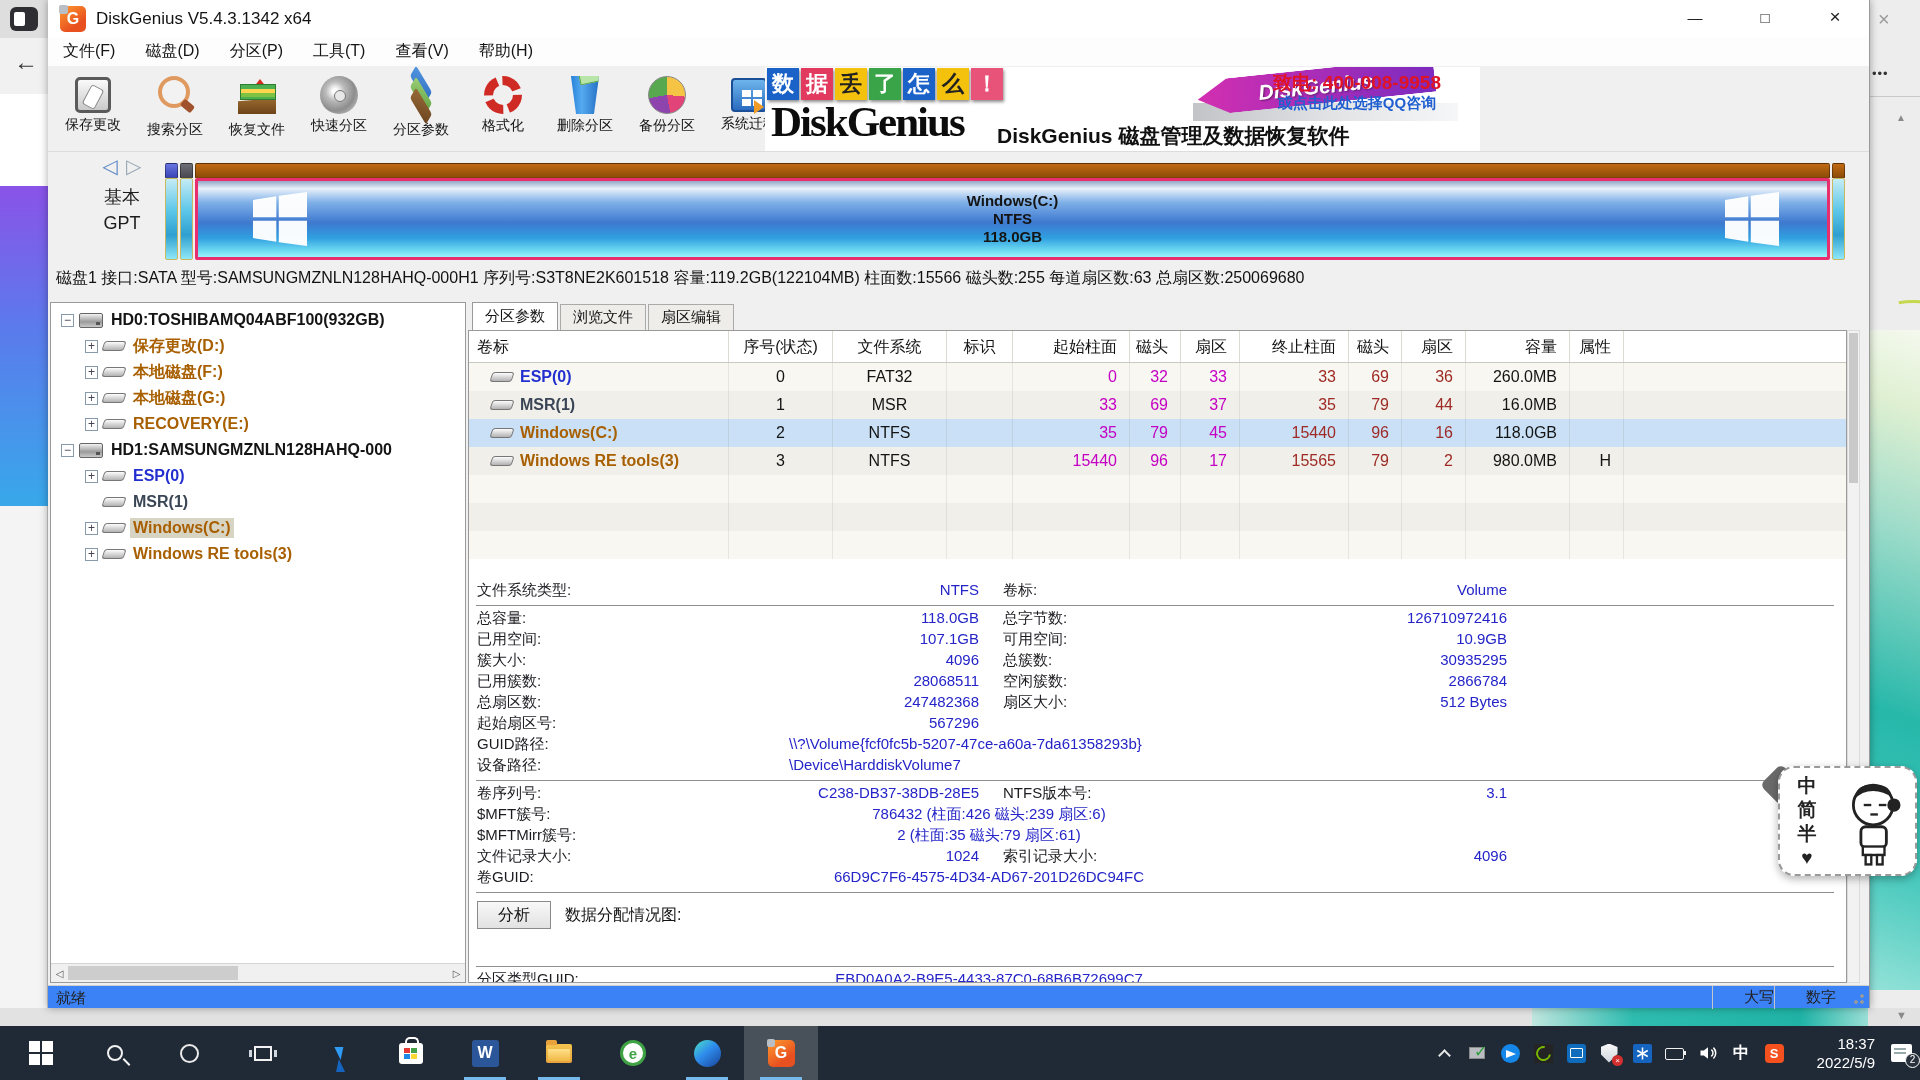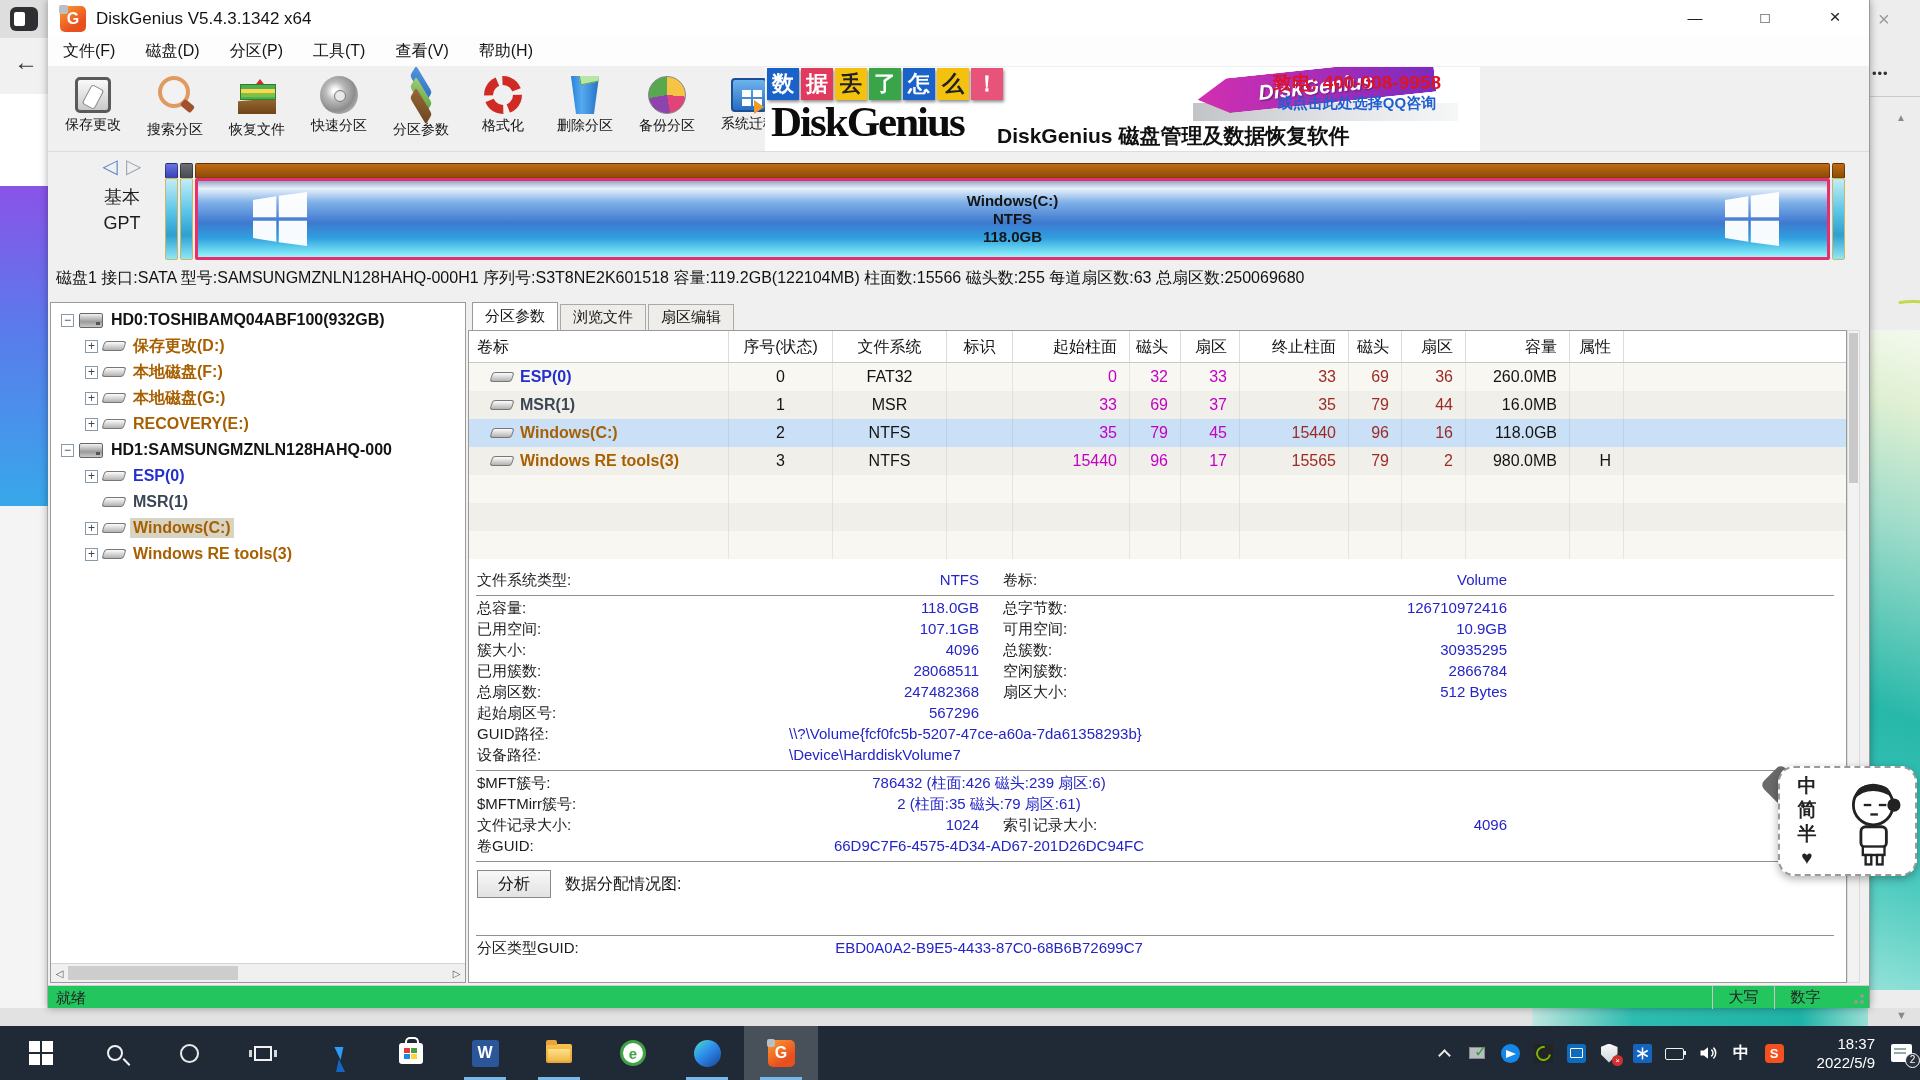--- a/index.html
+++ b/index.html
@@ -139,39 +139,39 @@
 .col0{width:260px}.col1{width:104px}.col2{width:114px}.col3{width:66px}.col4{width:117px}.col5{width:51px}
 .col6{width:59px}.col7{width:109px}.col8{width:53px}.col9{width:64px}.col10{width:104px}.col11{width:54px}
 .th.col0{padding-left:8px}
 .td.col0{display:flex;align-items:center;gap:7px;padding-left:22px}
 .col1,.col2,.col3{text-align:center}
 .col4,.col5,.col6,.col7,.col8,.col9,.col10,.col11{text-align:right;padding-right:12px}
 .c-start{color:#c400c4}.c-end{color:#9e2a25}
 .vol-label{font-weight:bold;font-size:16px}
 
 
-#details{margin-top:12px}
+#details{margin-top:22px}
 .drow{position:relative;height:21px;font-size:15px}
 .dlabel{position:absolute;left:8px;color:#1b1b20}
 .dlabel.rlabel{left:534px}
 .dval{position:absolute;color:#2424c8}
 .dval.lval{left:8px;width:502px;text-align:right}
 .dval.rval{left:534px;width:504px;text-align:right}
 .dval.longl{left:320px}
 .dval.longc{left:0;width:1040px;text-align:center}
 .ddiv{height:1px;background:#8f8f8f;margin:3px 4px 3px 7px;width:1358px}
 .analyze-row{display:flex;align-items:center;margin:8px 0 0 8px;height:28px}
 .analyze-btn{width:74px;height:28px;font-size:16px;color:#141414;background:linear-gradient(180deg,#f8f8f8,#e2e2e2);border:1px solid #8a8a8a}
 .alloc-label{margin-left:14px;font-size:16px;color:#141414}
 .spacer40{height:34px}
 
 
-.statusbar{position:absolute;left:0;top:985px;width:100%;height:23px;background:#22c55e;border-top:1px solid #d0d0d0;font-size:15px;color:#222}
+.statusbar{position:absolute;left:0;top:985px;width:100%;height:23px;background:#3b82f6;border-top:1px solid #d0d0d0;font-size:15px;color:#222}
 .sb-ready{position:absolute;left:8px;top:3px}
-.sb-cell{position:absolute;top:0;height:23px;border-left:1px solid #c6c6c6;text-align:center;line-height:22px}
+.sb-cell{position:absolute;top:0;height:23px;border-left:1px solid #c6c6c6;text-align:right;line-height:22px}
 .sb-caps{left:1664px;width:62px}.sb-num{left:1726px;width:62px}
 .sb-grip{position:absolute;right:5px;bottom:4px;width:14px;height:14px;
  background:radial-gradient(circle at 12px 12px,#9a9a9a 1.5px,transparent 2px),radial-gradient(circle at 12px 6px,#9a9a9a 1.5px,transparent 2px),radial-gradient(circle at 6px 12px,#9a9a9a 1.5px,transparent 2px)}
 
 
 .ime-panel{position:absolute;left:1778px;top:766px;width:139px;height:110px;background:#fff;border:2px dashed #9a9a9a;border-radius:16px;box-shadow:0 3px 8px rgba(0,0,0,.3);z-index:40}
 .ime-tail{position:absolute;left:1766px;top:770px;width:30px;height:30px;background:#6a6a6a;border-radius:6px;transform:rotate(45deg);z-index:39}
 #ime-chars{position:absolute;left:16px;top:6px}
 .ime-char{font-size:19px;font-weight:bold;color:#222;line-height:24px;text-align:center;width:22px}
 .mascot{position:absolute;right:6px;top:8px}
@@ -622,20 +622,26 @@
             <div class="drow">
               <span class="dlabel">GUID路径:</span>
               <span class="dval longl">\\?\Volume{fcf0fc5b-5207-47ce-a60a-7da61358293b}</span>
             </div>
             <div class="drow">
               <span class="dlabel">设备路径:</span>
               <span class="dval longl">\Device\HarddiskVolume7</span>
             </div>
             <div class="ddiv"></div>
             <div class="drow">
+              <span class="dlabel">卷序列号:</span>
+              <span class="dval lval">C238-DB37-38DB-28E5</span>
+              <span class="dlabel rlabel">NTFS版本号:</span>
+              <span class="dval rval">3.1</span>
+            </div>
+            <div class="drow">
               <span class="dlabel">$MFT簇号:</span>
               <span class="dval longc">786432 (柱面:426 磁头:239 扇区:6)</span>
             </div>
             <div class="drow">
               <span class="dlabel">$MFTMirr簇号:</span>
               <span class="dval longc">2 (柱面:35 磁头:79 扇区:61)</span>
             </div>
             <div class="drow">
               <span class="dlabel">文件记录大小:</span>
               <span class="dval lval">1024</span>

